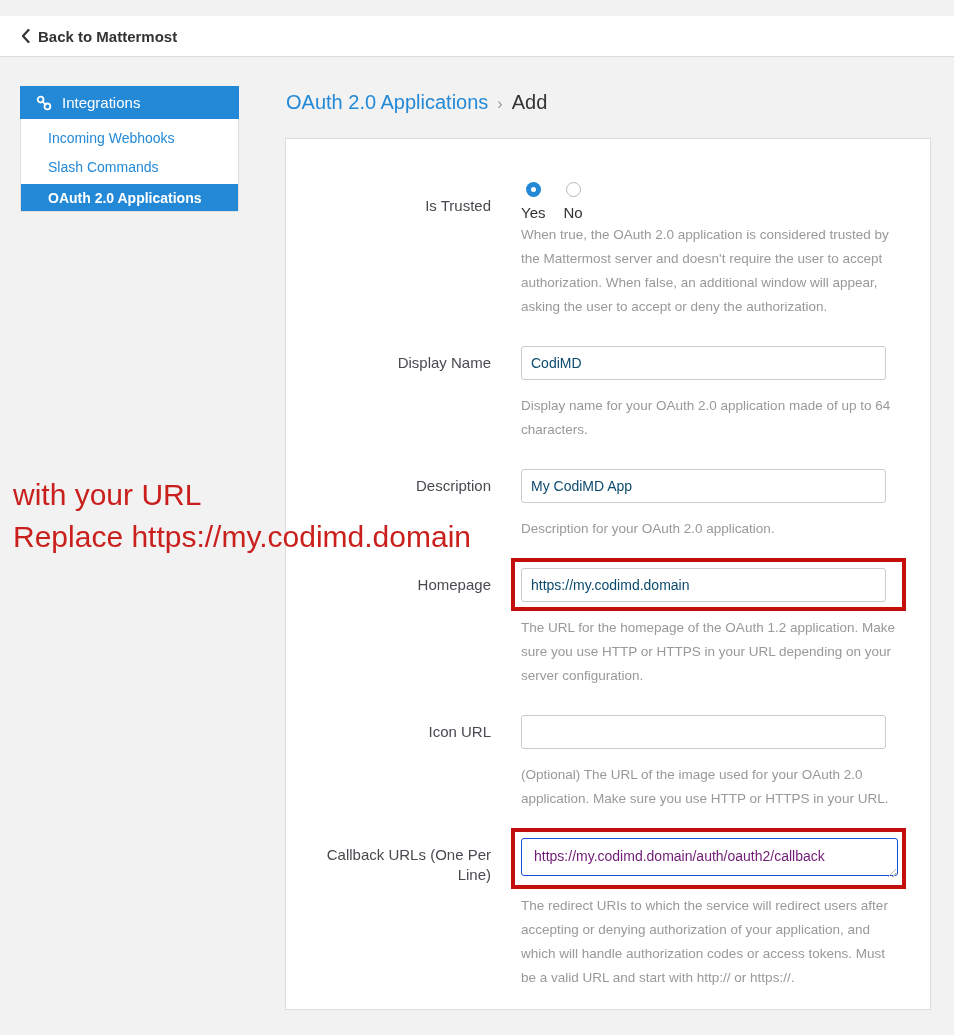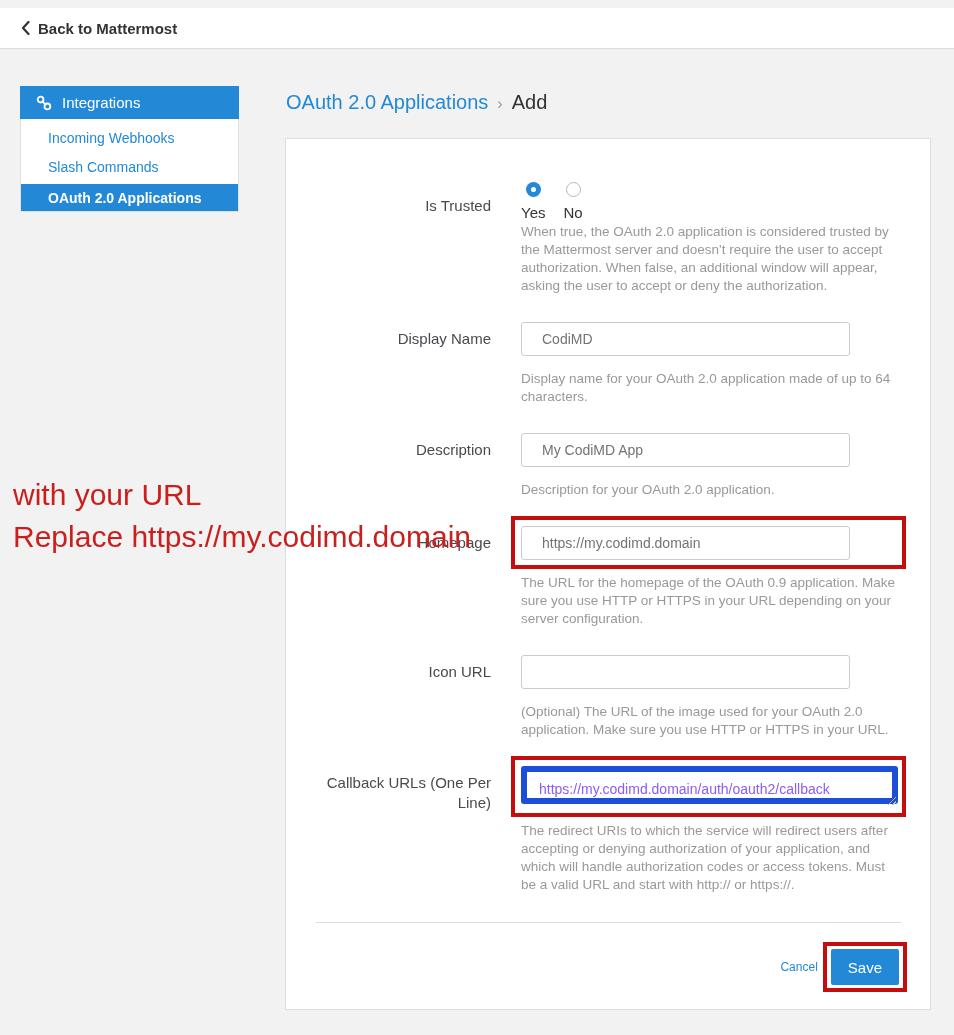--- a/index.html
+++ b/index.html
@@ -6,21 +6,21 @@
   html, body { width: 954px; height: 1035px; }
   body {
     position: relative;
     background: #f2f2f2;
     font-family: "Liberation Sans", "DejaVu Sans", sans-serif;
     overflow: hidden;
   }
 
   
   .topbar {
-    position: absolute; left: 0; top: 8px; width: 954px; height: 41px;
+    position: absolute; left: 0; top: 16px; width: 954px; height: 41px;
     background: #ffffff; border-bottom: 1px solid #dddddd;
     display: flex; align-items: center; padding-left: 21px;
   }
   .back-link {
     display: inline-flex; align-items: center; gap: 8px;
     color: #333333; font-size: 15px; font-weight: 600; cursor: pointer;
     text-decoration: none;
   }
   .chev-left { width: 9px; height: 14px; }
 
@@ -61,38 +61,38 @@
     padding: 50px 29px 25px 30px; overflow: hidden;
   }
   .form-row { display: flex; margin-bottom: 27px; }
   .label-col {
     width: 175px; flex: 0 0 175px; text-align: right;
     font-size: 15px; color: #494950; padding-top: 7px; line-height: 20px;
   }
   .control-col { margin-left: 30px; width: 377px; flex: 0 0 377px; }
   .control-wrap { position: relative; }
   .text-input {
-    width: 329px; height: 34px; border: 1px solid #cccccc; border-radius: 3px;
-    padding: 0 20px; font-size: 14px; color: #737373; background: #ffffff;
+    width: 365px; height: 34px; border: 1px solid #cccccc; border-radius: 3px;
+    padding: 0 9px; font-size: 14px; color: #0c4a6e; background: #ffffff;
     font-family: "Liberation Sans", "DejaVu Sans", sans-serif; outline: none;
   }
   .textarea-input {
-    width: 377px; height: 38px; border: 6px solid #1d4ed8; border-radius: 3px;
-    padding: 9px 12px 0 12px; font-size: 14px; color: #8b5cf6; background: #ffffff;
+    width: 377px; height: 38px; border: 1px solid #1d4ed8; border-radius: 3px;
+    padding: 9px 12px 0 12px; font-size: 14px; color: #701a75; background: #ffffff;
     font-family: "Liberation Sans", "DejaVu Sans", sans-serif;
     resize: none; outline: none; overflow: hidden; white-space: nowrap;
   }
   .resize-handle {
     position: absolute; right: 2px; bottom: 3px; width: 10px; height: 10px;
     background: repeating-linear-gradient(-45deg, transparent 0 2px, #bbbbbb 2px 3px);
     clip-path: polygon(100% 0, 100% 100%, 0 100%);
     pointer-events: none;
   }
   .help-text {
-    margin-top: 14px; font-size: 13.5px; line-height: 18px;
+    margin-top: 14px; font-size: 13.5px; line-height: 24px;
     color: #999999; width: 377px;
   }
   .radio-line { display: flex; align-items: center; padding-top: 4px; height: 20px; }
   .radio-opt { display: inline-flex; align-items: center; gap: 7px; margin-right: 18px;
     font-size: 15px; color: #333333; cursor: pointer; flex-direction: column; }
   .radio-circle { width: 15px; height: 15px; border-radius: 50%;
     border: 1px solid #b8b8b8; background: #ffffff;
     display: inline-flex; align-items: center; justify-content: center; }
   .radio-circle.selected { border: none; background: #2389d7; }
   .radio-circle.selected .dot { width: 5px; height: 5px; border-radius: 50%; background: #ffffff; }
@@ -205,21 +205,21 @@
     </div>
   </div>
 
   <div class="form-row">
     <div class="label-col">Homepage</div>
     <div class="control-col">
       <div class="control-wrap">
         <input class="text-input" type="text" value="https://my.codimd.domain" style="">
         <div class="red-frame"></div>
       </div>
-      <div class="help-text">The URL for the homepage of the OAuth 0.9 application. Make sure you use HTTP or HTTPS in your URL depending on your server configuration.</div>
+      <div class="help-text">The URL for the homepage of the OAuth 1.2 application. Make sure you use HTTP or HTTPS in your URL depending on your server configuration.</div>
     </div>
   </div>
 
   <div class="form-row">
     <div class="label-col">Icon URL</div>
     <div class="control-col">
       <div class="control-wrap">
         <input class="text-input" type="text" value="" style="">
       </div>
       <div class="help-text">(Optional) The URL of the image used for your OAuth 2.0 application. Make sure you use HTTP or HTTPS in your URL.</div>

